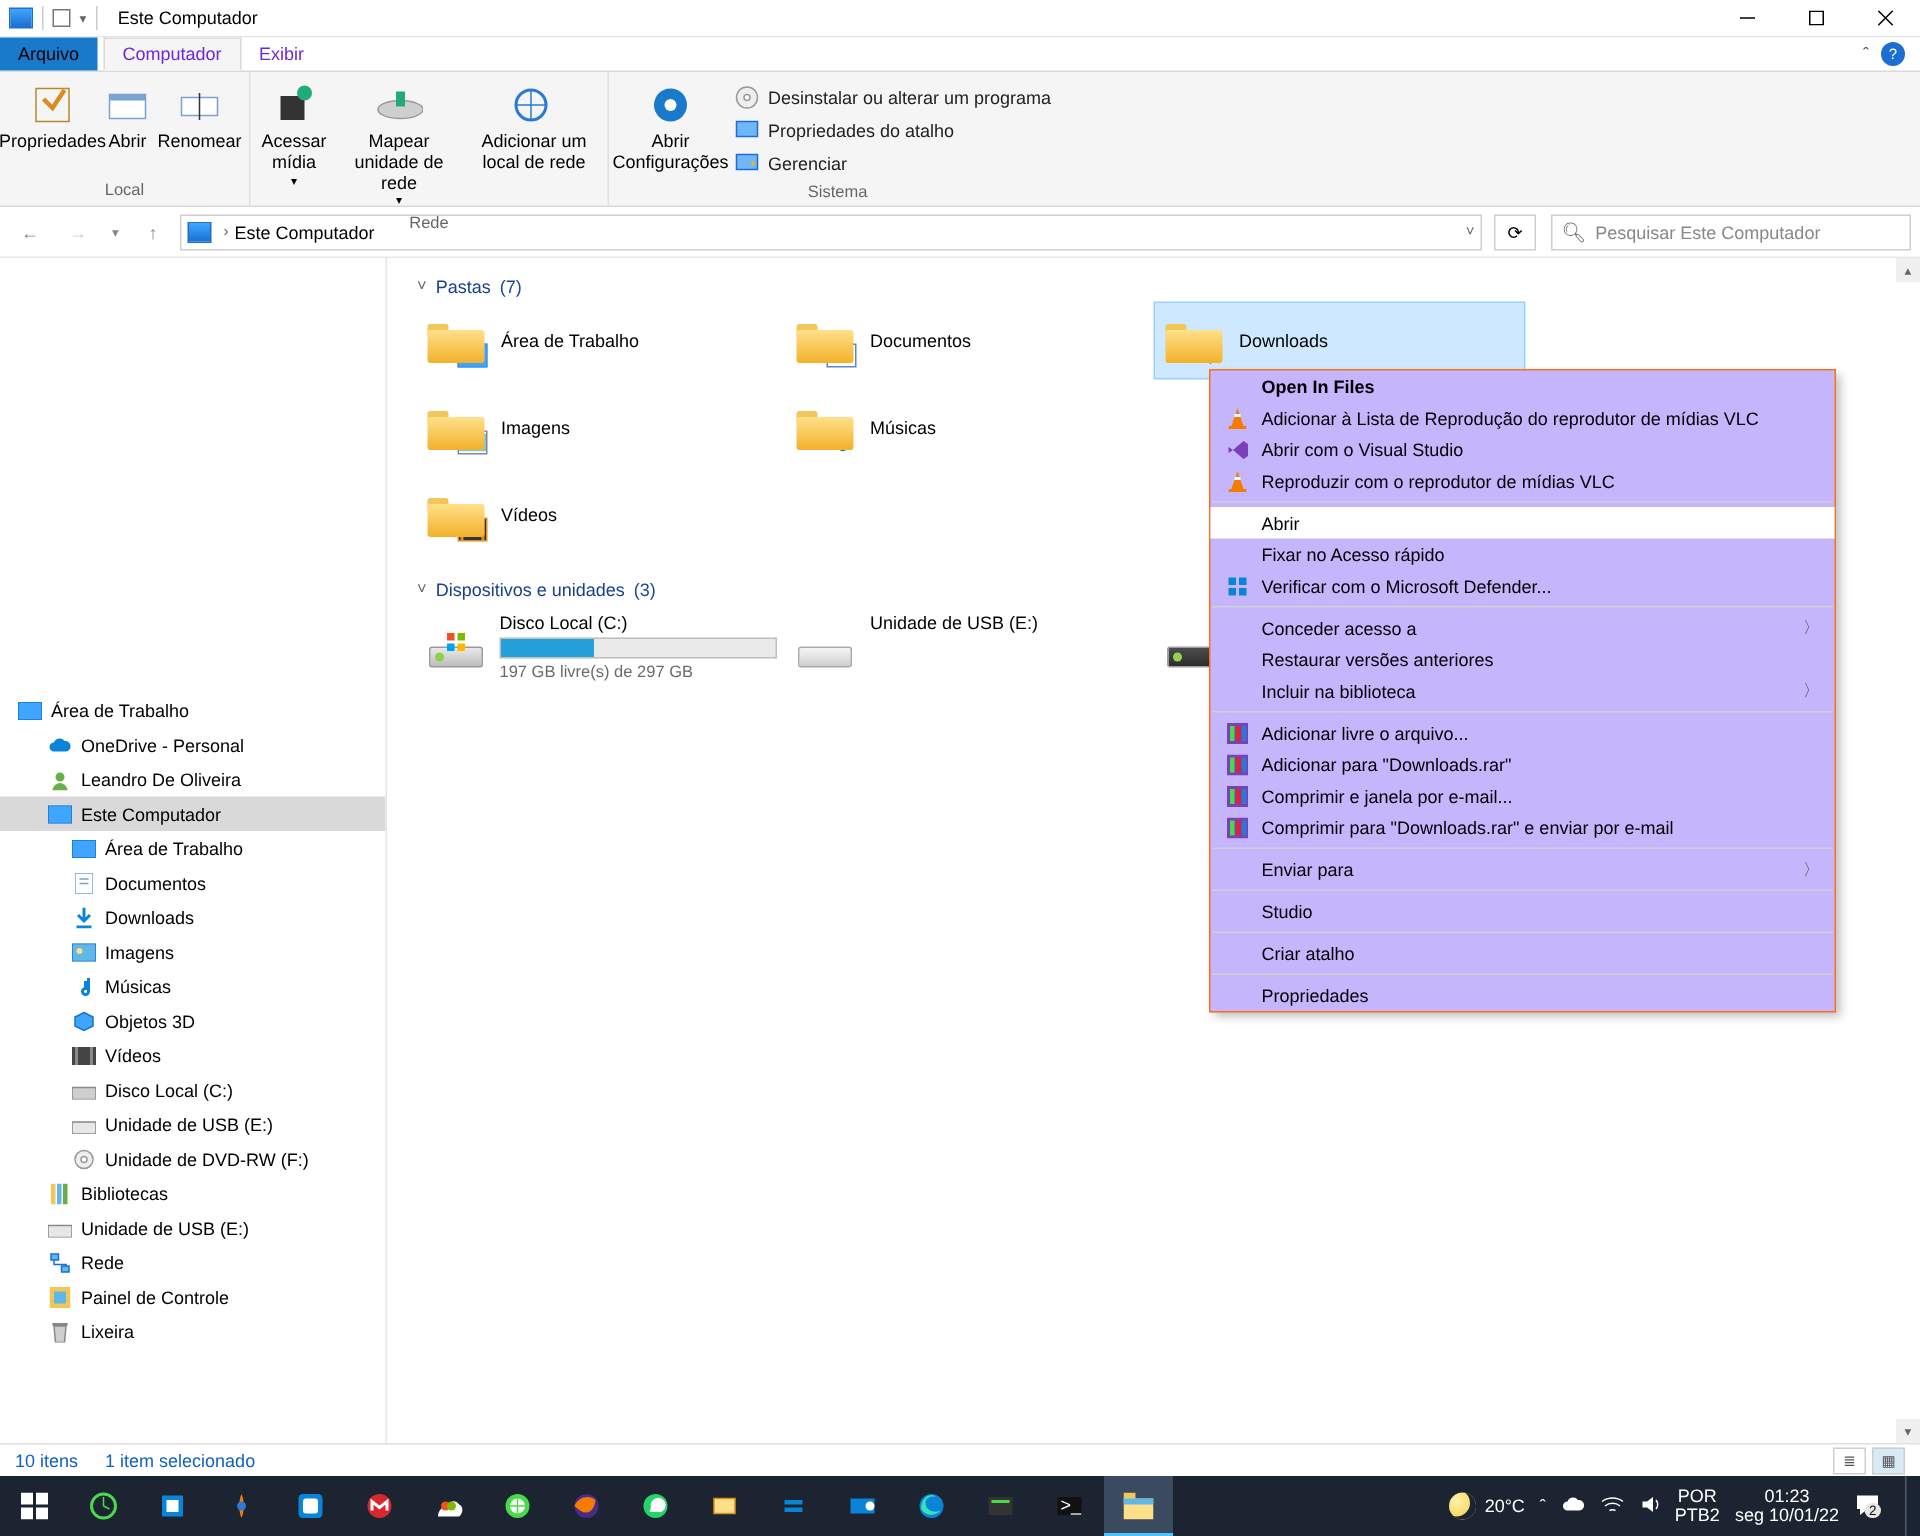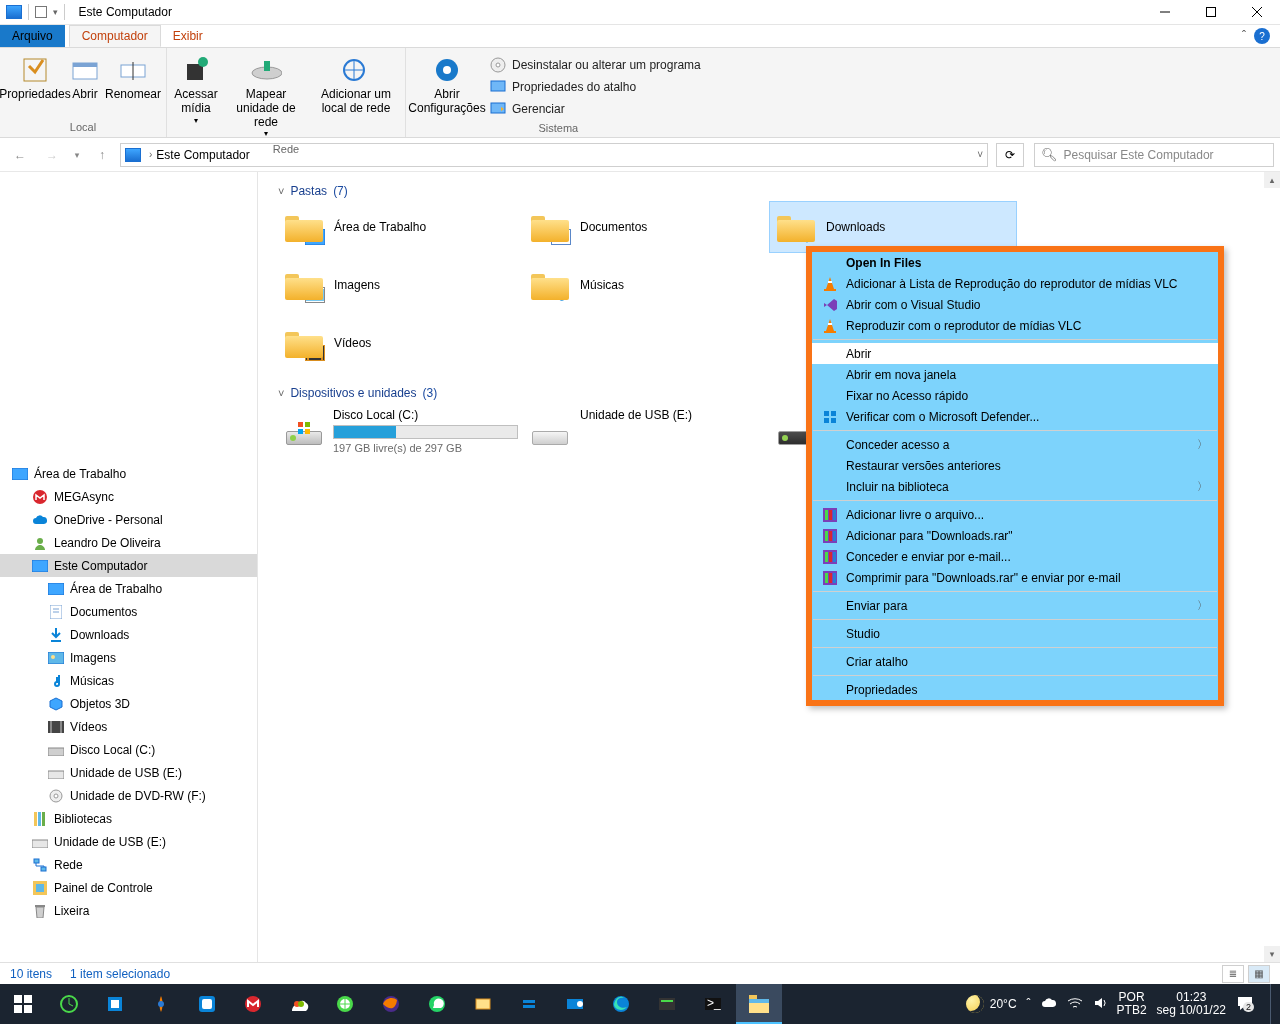--- a/index.html
+++ b/index.html
@@ -12,21 +12,21 @@
 .titlebar .qat .sep { width:1px; height:16px; background:#ccc; }
 .titlebar .qat .checkbox { width:12px; height:12px; border:1px solid #777; }
 .titlebar .qat .down { font-size:9px; color:#666; }
 .titlebar .title { margin-left:8px; color:#000; }
 .titlebar .winctrl { margin-left:auto; display:flex; }
 .titlebar .winctrl div { width:46px; height:25px; display:flex; align-items:center; justify-content:center; }
 .titlebar .winctrl svg { width:10px; height:10px; }
 
 
 .ribbon-tabs { height:23px; background:#fff; display:flex; align-items:stretch; border-bottom:1px solid #dadada; }
-.ribbon-tabs .tab { padding:0 12px; display:flex; align-items:center; color:#c2410c; }
+.ribbon-tabs .tab { padding:0 12px; display:flex; align-items:center; color:#6d28d9; }
 .ribbon-tabs .tab.file { background:#1979ca; color:#000000; margin-right:4px; }
 .ribbon-tabs .tab.active { border:1px solid #dadada; border-bottom:1px solid #f5f5f5; background:#f5f5f5; border-top:1px solid #dadada; }
 .ribbon-tabs .right { margin-left:auto; display:flex; align-items:center; gap:8px; padding-right:10px; color:#555; }
 .ribbon-tabs .right .help { width:16px; height:16px; border-radius:50%; background:#1a6fd1; color:#fff; font-size:10px; display:flex; align-items:center; justify-content:center; }
 
 
 .ribbon { height:90px; background:#f5f5f5; border-bottom:1px solid #dadada; display:flex; }
 .rgroup { border-right:1px solid #e0e0e0; display:flex; flex-direction:column; }
 .rgroup .items { flex:1; display:flex; align-items:flex-start; padding:4px 4px 0 4px; }
 .rgroup .label { text-align:center; color:#666; font-size:11px; padding:2px 0 4px; }
@@ -65,21 +65,21 @@
 .folder.selected { background:#cde8ff; outline:1px solid #99d1ff; }
 .folder .ficon { width:40px; height:40px; display:flex; align-items:center; justify-content:center;}
 .drive { display:flex; gap:10px; align-items:flex-start; padding:4px 6px; width:246px; }
 .drive .dicon { width:40px; height:40px; display:flex; align-items:center; justify-content:center;}
 .drive .dinfo { flex:1; }
 .drive .bar { width:185px; height:14px; border:1px solid #bfbfbf; margin-top:3px; background:#eaeaea; position:relative;}
 .drive .bar .fill { position:absolute; left:0; top:0; bottom:0; background:#26a0da; }
 .drive .sub { color:#6a6a6a; font-size:11px; margin-top:3px; }
 
 
-.ctx { position:absolute; left:806px; top:246px; width:418px; background:#7dd3fc; border:6px solid #f97316; box-shadow:3px 3px 6px rgba(0,0,0,.25); z-index:50; }
+.ctx { position:absolute; left:806px; top:246px; width:418px; background:#c4b5fd; border:1px solid #f97316; box-shadow:3px 3px 6px rgba(0,0,0,.25); z-index:50; }
 .ctx .row { height:21px; display:flex; align-items:center; padding:0 30px 0 8px; position:relative;}
 .ctx .row.highlight { background:#fff; }
 .ctx .row .cicon { width:20px; display:flex; align-items:center; justify-content:center; margin-right:6px;}
 .ctx .row .ctext { flex:1; }
 .ctx .row .arrow { position:absolute; right:10px; font-size:11px; color:#555;}
 .ctx hr { border:none; border-top:1px solid #d0d0d0; margin:3px 1px; }
 
 
 .status { height:22px; border-top:1px solid #e0e0e0; display:flex; align-items:center; padding:0 10px; color:#1060c0; gap:18px; }
 .status .right { margin-left:auto; display:flex; gap:4px; }
@@ -284,29 +284,20 @@
 
 <div class="main">
   <div class="sidebar">
     <div class="tree-item">
         <span class="ticon">
           <svg width="16" height="12">
             <rect width="16" height="12" fill="#3ea6ff" stroke="#1a6fd1"></rect>
           </svg>
         </span>
         <span>Área de Trabalho</span>
-      </div>
-    <div class="tree-item indent1">
-        <span class="ticon">
-          <svg width="14" height="14">
-            <circle cx="7" cy="7" r="7" fill="#d9272e"></circle>
-            <path d="M3 10V5l4 3 4-3v5" stroke="#fff" fill="none" stroke-width="1.5"></path>
-          </svg>
-        </span>
-        <span>MEGAsync</span>
       </div>
     <div class="tree-item indent1">
         <span class="ticon">
           <svg width="16" height="12">
             <path d="M4 10a3 3 0 010-6 4 4 0 017-1 3 3 0 011 7z" fill="#0a84d8"></path>
           </svg>
         </span>
         <span>OneDrive - Personal</span>
       </div>
     <div class="tree-item indent1">
@@ -628,24 +619,20 @@
       </span>
       <span class="ctext">Reproduzir com o reprodutor de mídias VLC</span>
     </div>
   <hr>
   <div class="row highlight">
       <span class="cicon"></span>
       <span class="ctext">Abrir</span>
     </div>
   <div class="row">
       <span class="cicon"></span>
-      <span class="ctext">Abrir em nova janela</span>
-    </div>
-  <div class="row">
-      <span class="cicon"></span>
       <span class="ctext">Fixar no Acesso rápido</span>
     </div>
   <div class="row">
       <span class="cicon">
         <svg width="14" height="14">
           <rect x="1" y="1" width="5" height="5" fill="#0a84d8"></rect>
           <rect x="8" y="1" width="5" height="5" fill="#0a84d8"></rect>
           <rect x="1" y="8" width="5" height="5" fill="#0a84d8"></rect>
           <rect x="8" y="8" width="5" height="5" fill="#0a84d8"></rect>
         </svg>
@@ -692,21 +679,21 @@
     </div>
   <div class="row">
       <span class="cicon">
         <svg width="14" height="14">
           <rect width="14" height="14" fill="#7b3fb8"></rect>
           <rect x="2" y="2" width="3" height="10" fill="#4ad94a"></rect>
           <rect x="6" y="2" width="3" height="10" fill="#d9272e"></rect>
           <rect x="10" y="2" width="3" height="10" fill="#2a7ad4"></rect>
         </svg>
       </span>
-      <span class="ctext">Conceder e enviar por e-mail...</span>
+      <span class="ctext">Comprimir e janela por e-mail...</span>
     </div>
   <div class="row">
       <span class="cicon">
         <svg width="14" height="14">
           <rect width="14" height="14" fill="#7b3fb8"></rect>
           <rect x="2" y="2" width="3" height="10" fill="#4ad94a"></rect>
           <rect x="6" y="2" width="3" height="10" fill="#d9272e"></rect>
           <rect x="10" y="2" width="3" height="10" fill="#2a7ad4"></rect>
         </svg>
       </span>

